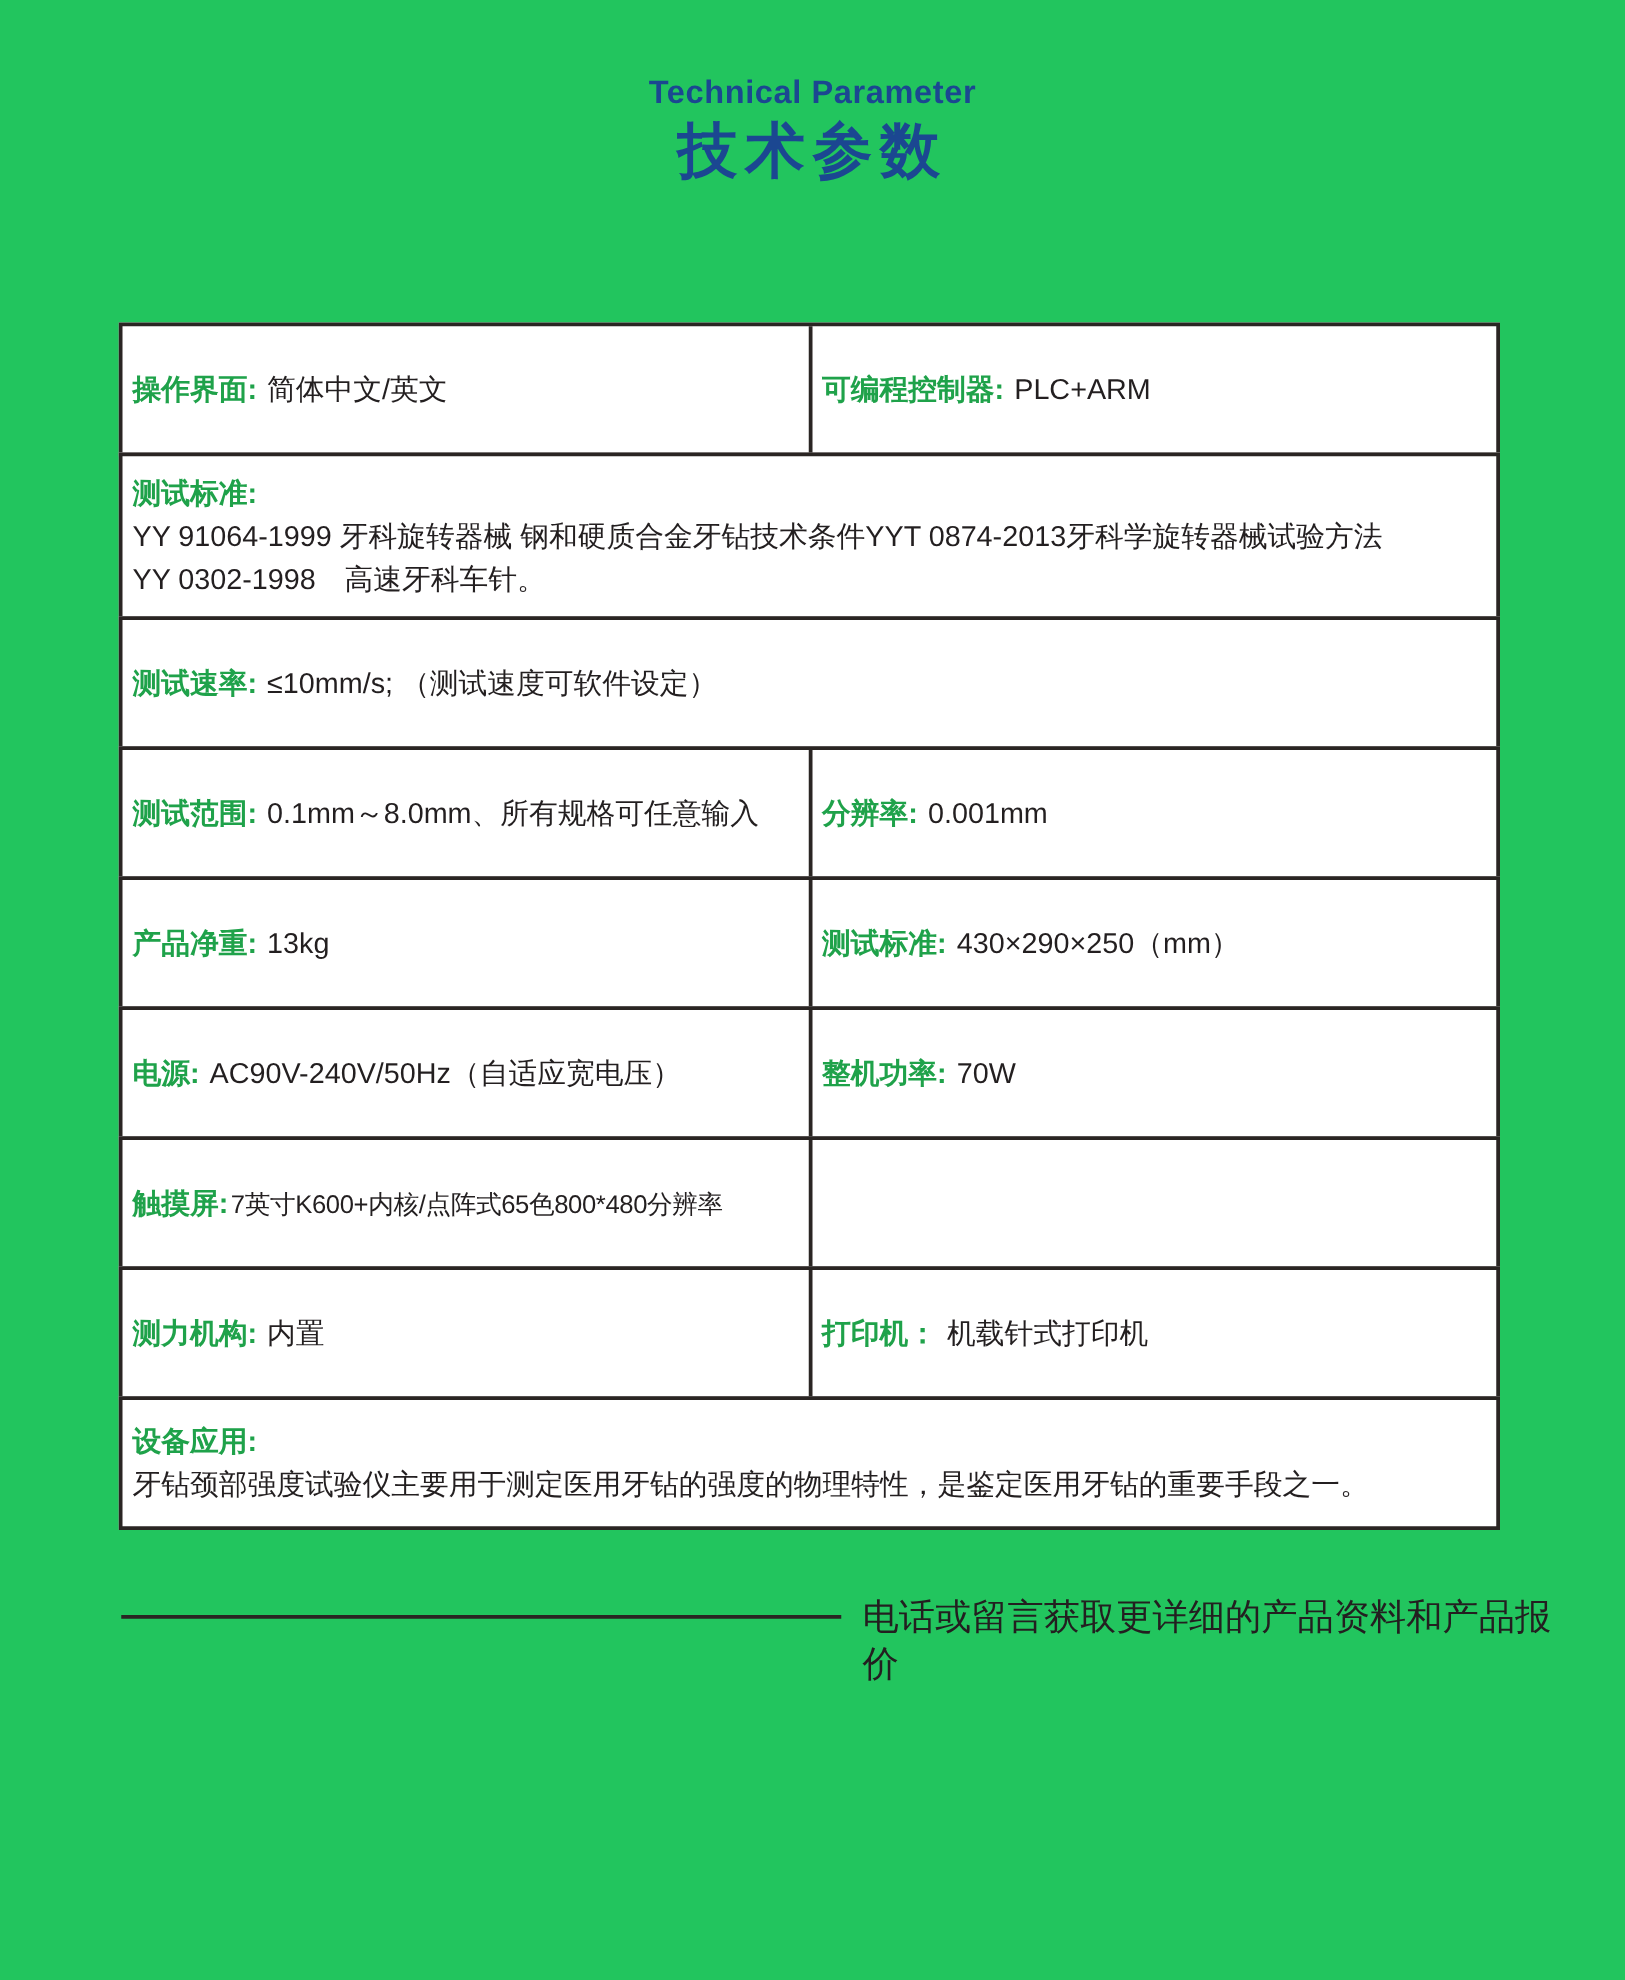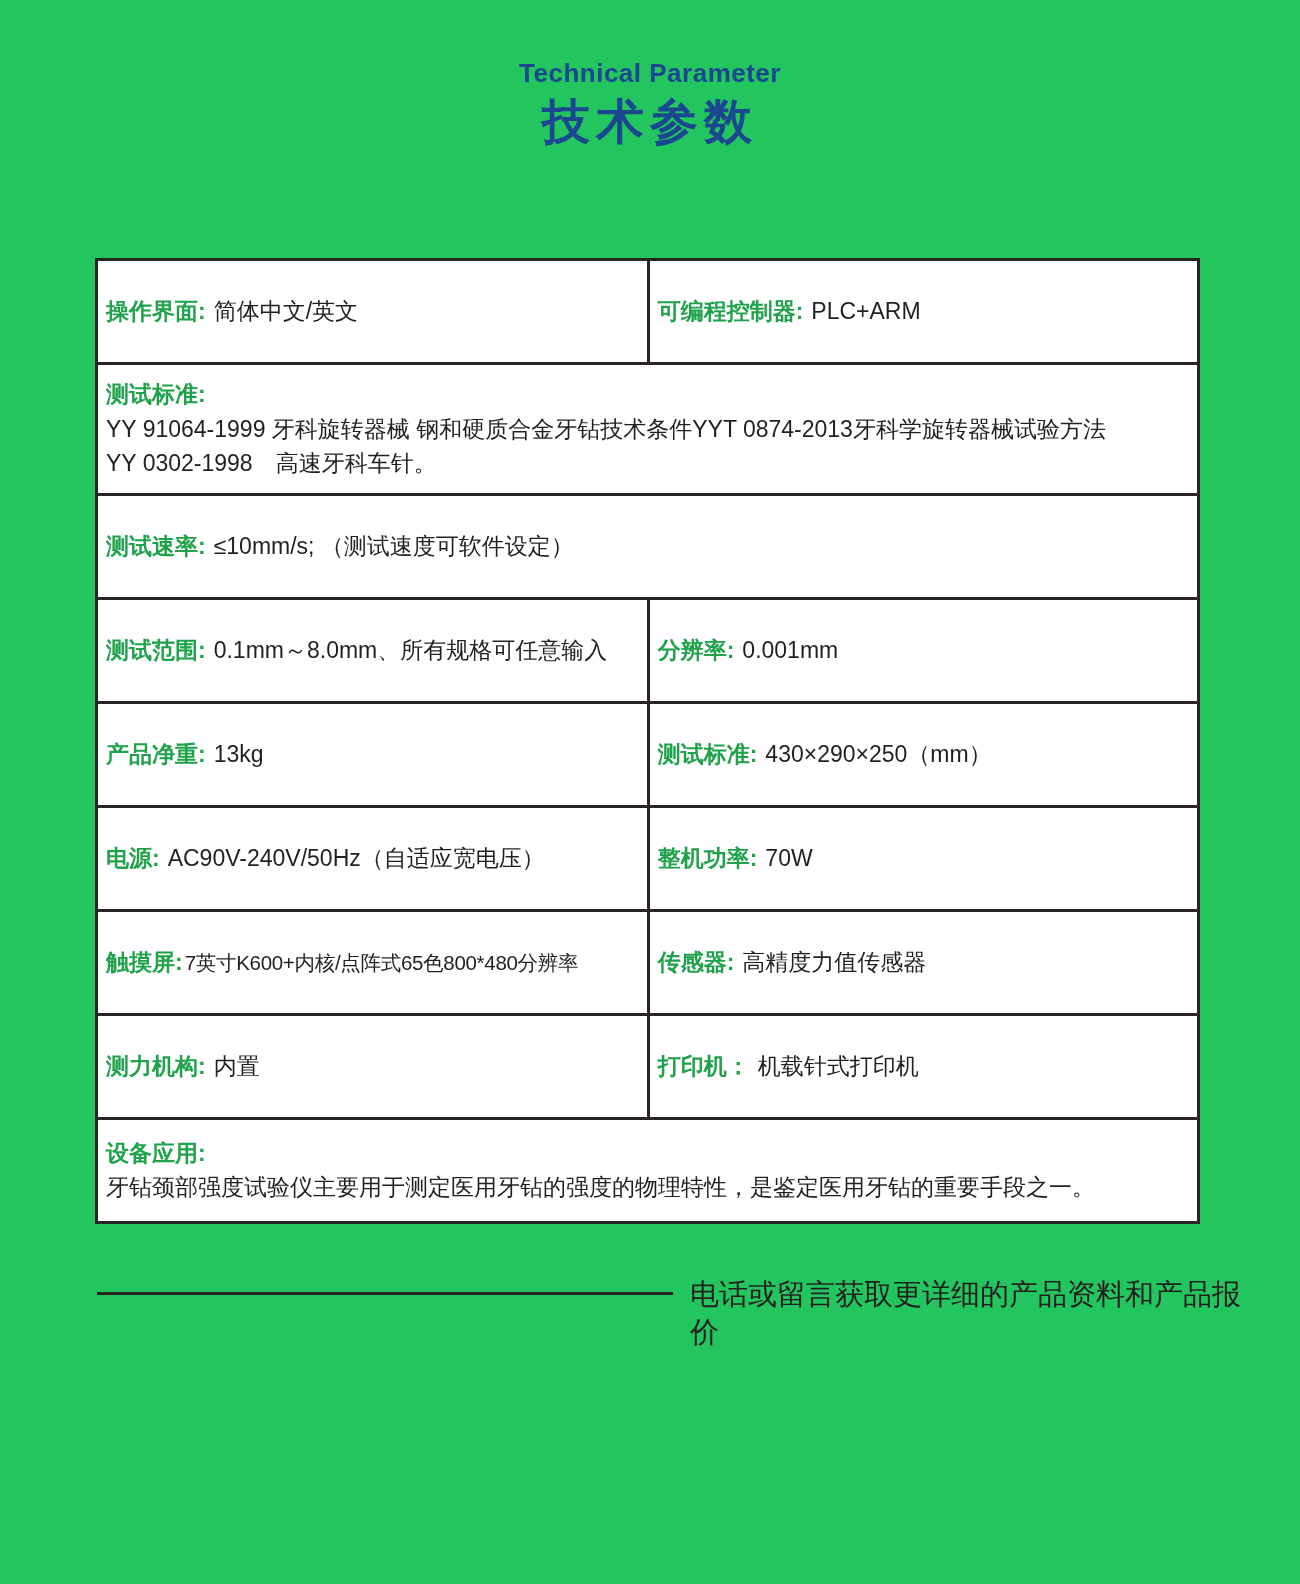--- a/index.html
+++ b/index.html
@@ -146,26 +146,20 @@
           </div>
         </div>
       </div>
       <div class="row">
         <div class="cell left">
           <div class="inner">
             <span class="label">触摸屏:</span>
             <span class="value">7英寸K600+内核/点阵式65色800*480分辨率</span>
           </div>
         </div>
-        <div class="cell right">
-          <div class="inner">
-            <span class="label">传感器:</span>
-            <span class="value">高精度力值传感器</span>
-          </div>
-        </div>
       </div>
       <div class="row">
         <div class="cell left">
           <div class="inner">
             <span class="label">测力机构:</span>
             <span class="value">内置</span>
           </div>
         </div>
         <div class="cell right">
           <div class="inner">

